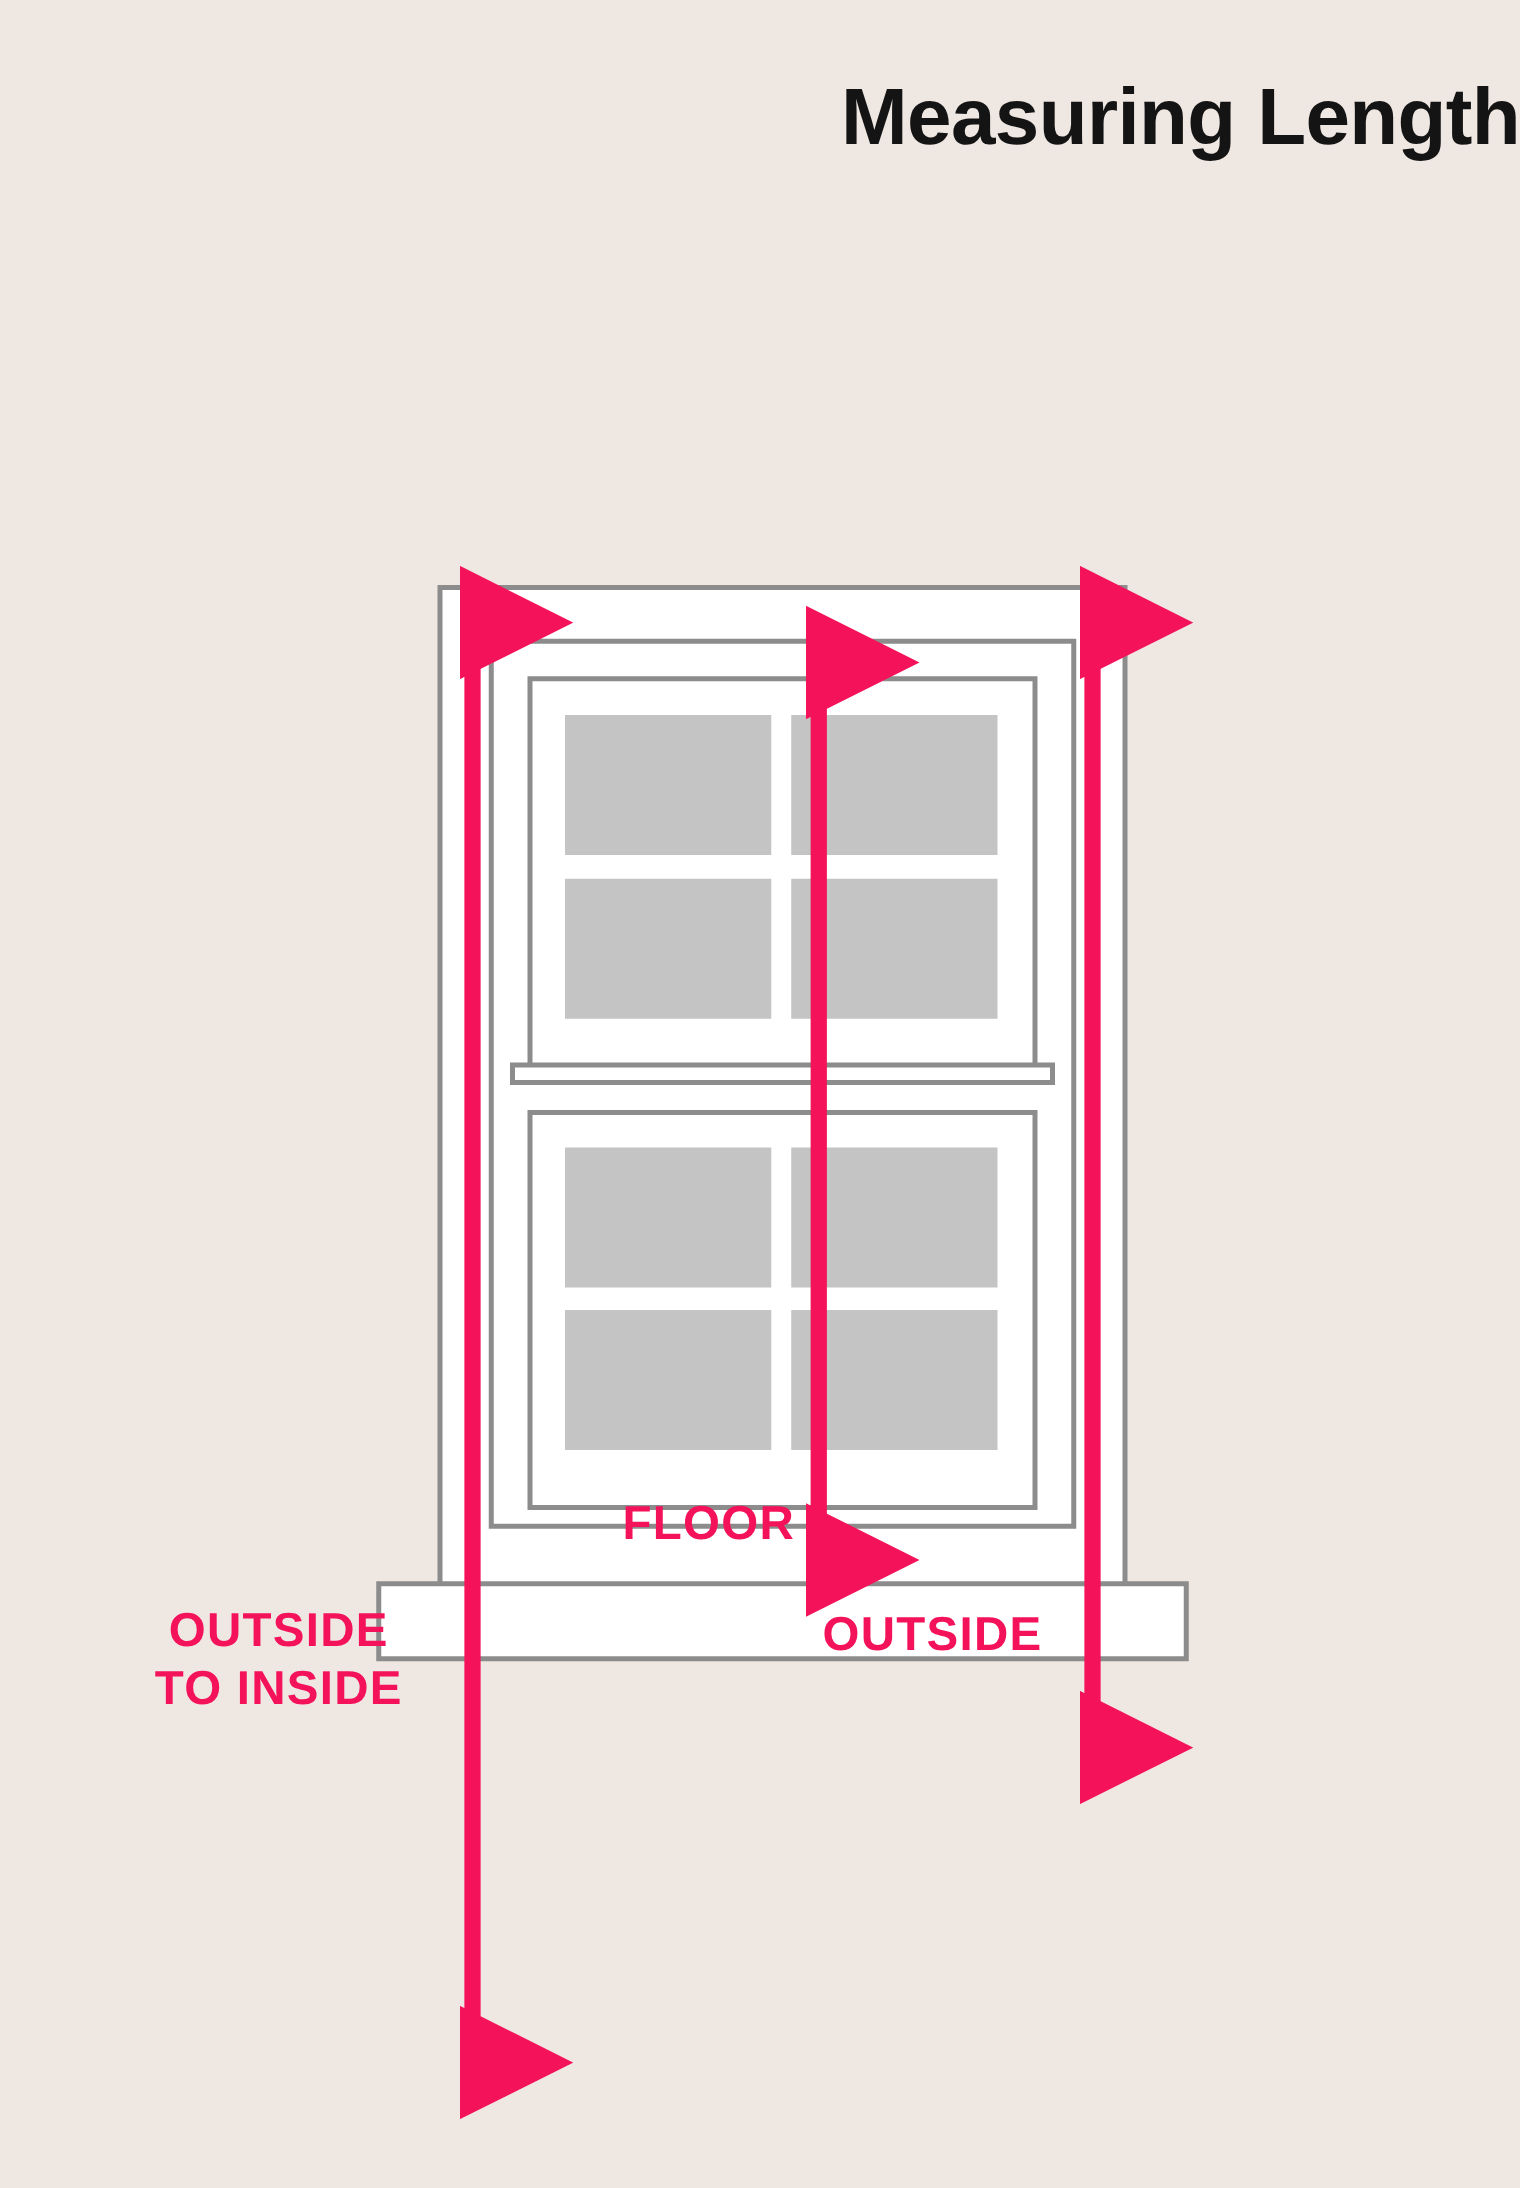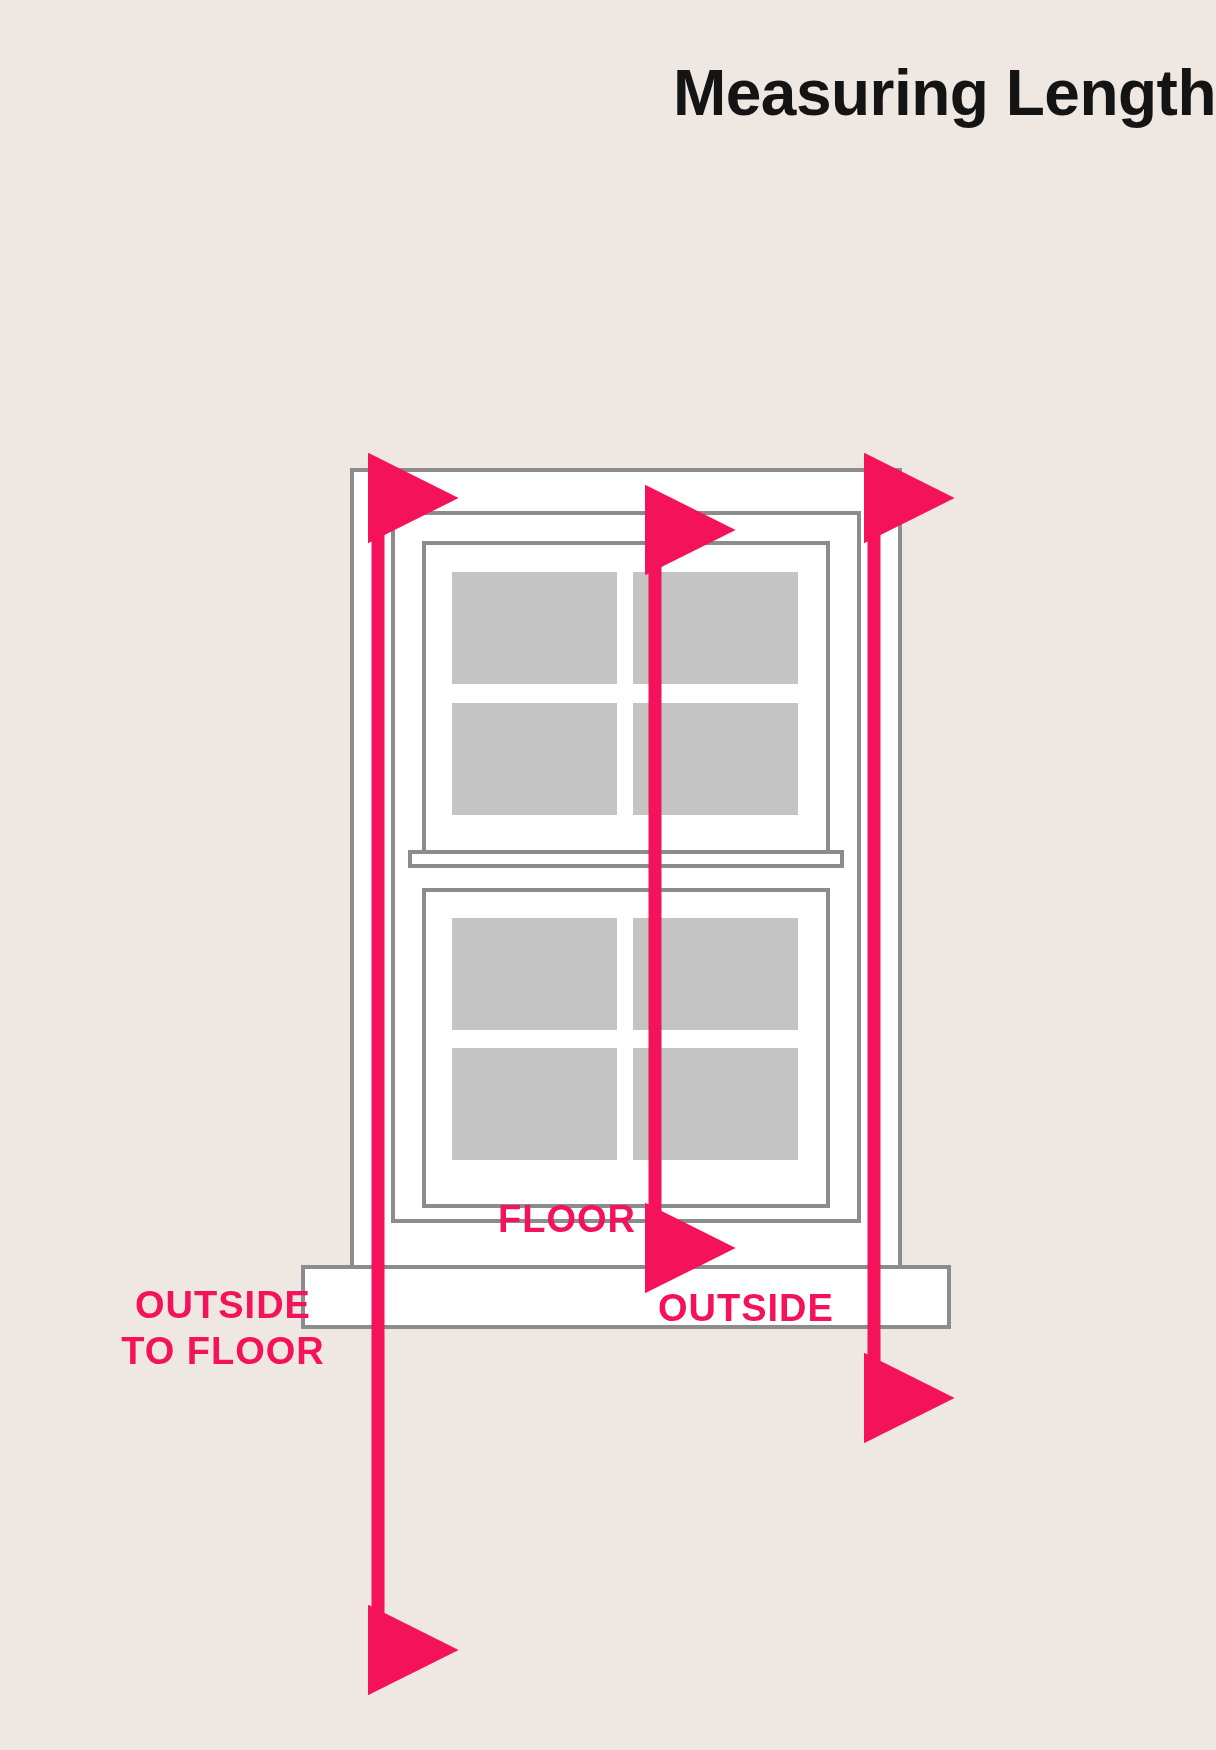--- a/index.html
+++ b/index.html
@@ -136,16 +136,16 @@
       <g>
         <line x1="378" y1="498" x2="378" y2="1650" stroke="#f4125b" stroke-width="13" marker-start="url(#arrowhead-up)" marker-end="url(#arrowhead-down)"></line>
       </g>
     </svg>
   </div>
 
   <div class="lbl lbl-inside">FLOOR</div>
   <div class="lbl lbl-outside">OUTSIDE</div>
   <div class="lbl lbl-outside-floor">
     <div>OUTSIDE</div>
-    <div>TO FLOOR</div>
+    <div>TO INSIDE</div>
   </div>
 
 </div>
 
 </body></html>

